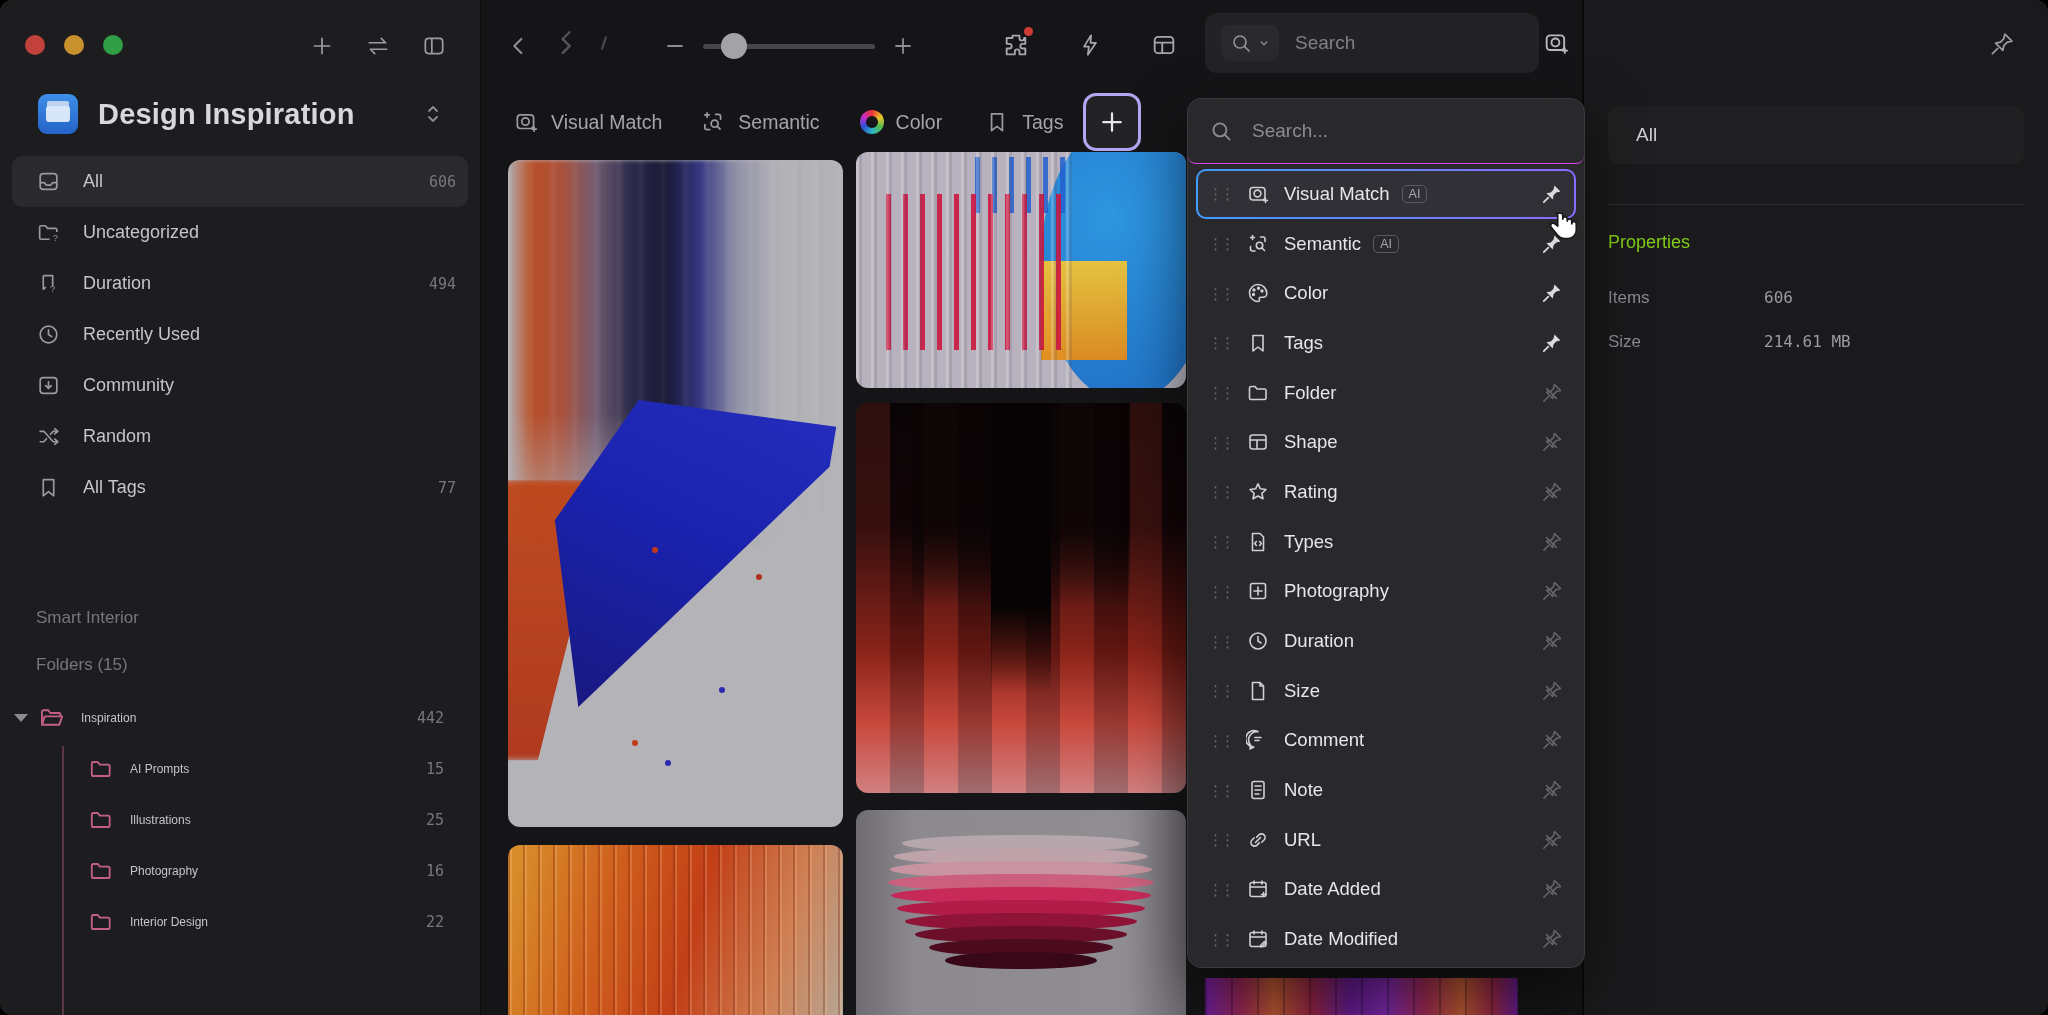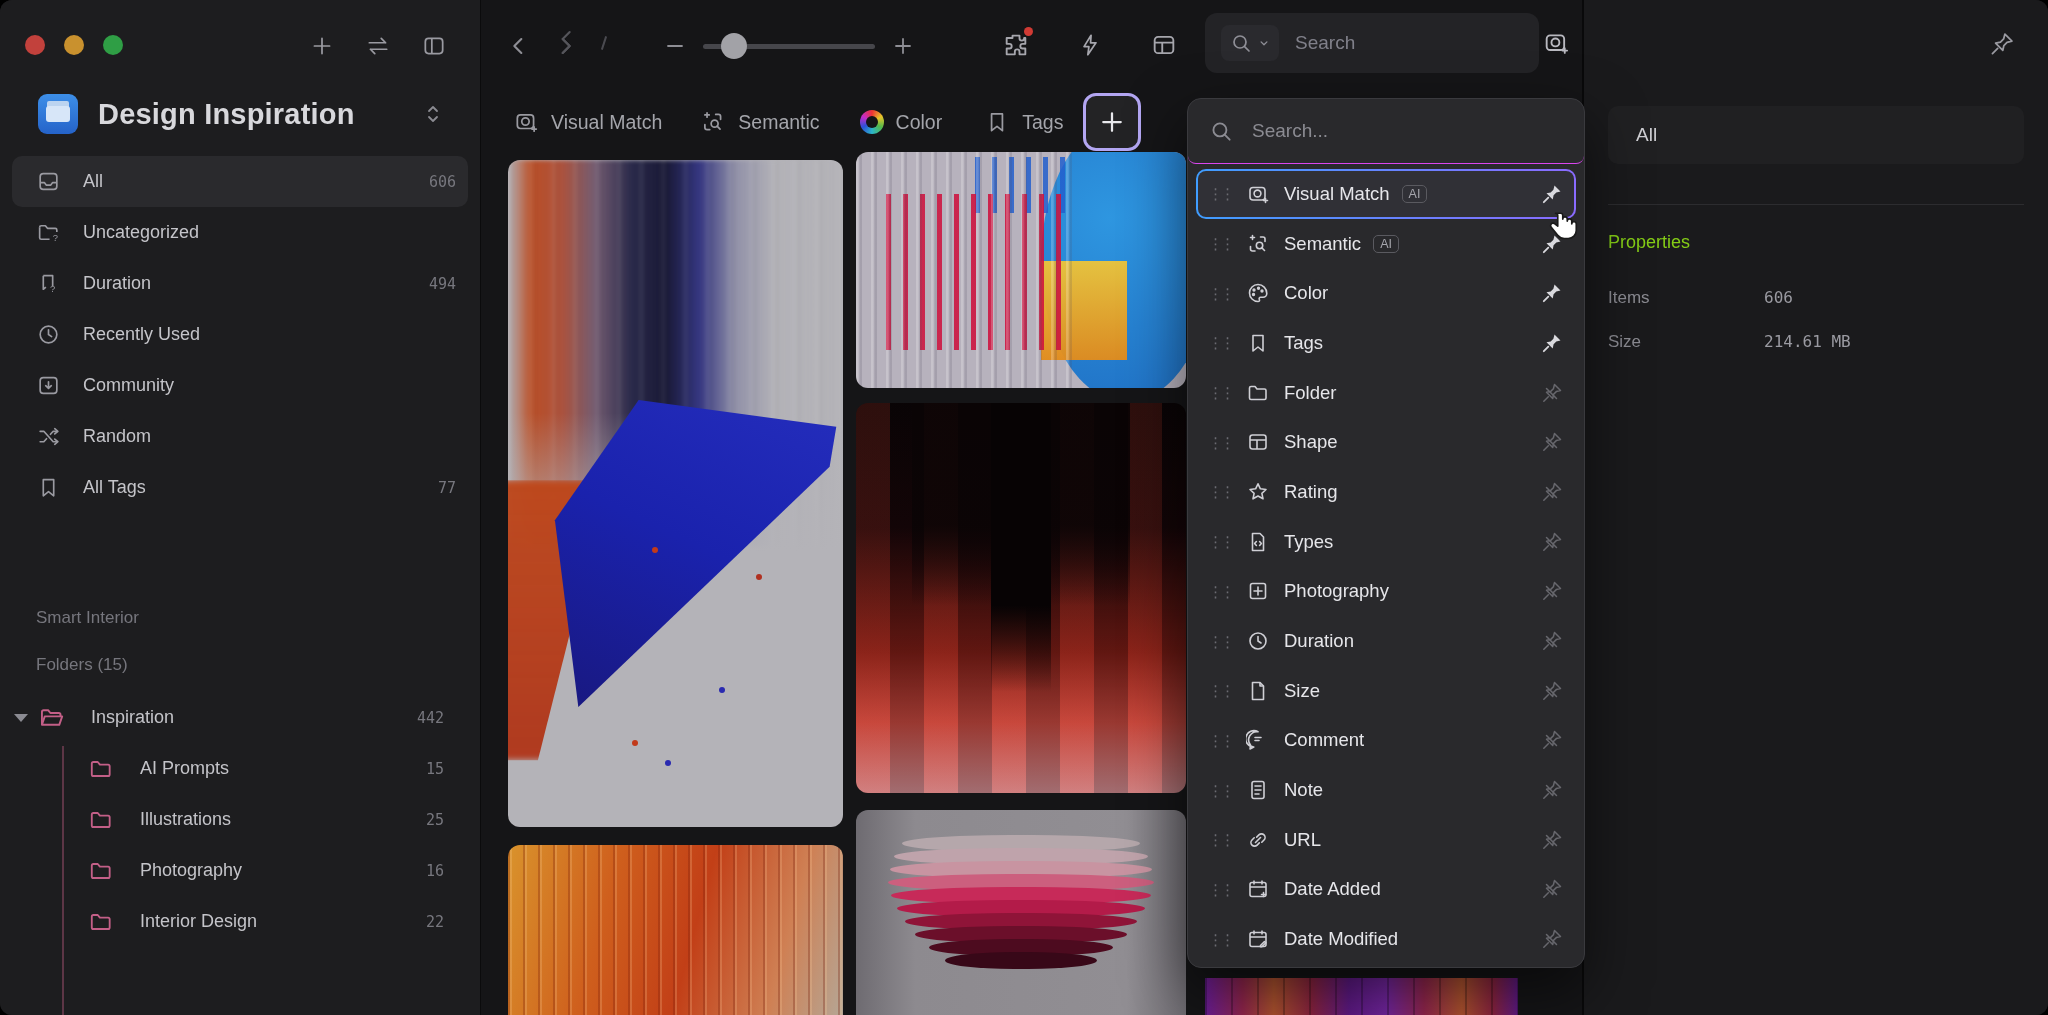--- a/index.html
+++ b/index.html
@@ -24,21 +24,21 @@
   .nav-row{height:51px;display:flex;align-items:center;padding:0 24px 0 36px;color:#c4c4c9;}
   .nav-row.sel{background:#2a2a2d;border-radius:10px;margin:0 12px;padding:0 12px 0 24px;}
   .nav-row .lbl{font-size:18px;margin-left:22px;}
   .nav-row .cnt{margin-left:auto;font-family:"DejaVu Sans Mono",monospace;font-size:15px;color:#77777e;}
   .sec-lbl{position:absolute;left:36px;font-size:17px;color:#76767d;}
   .tree-line{position:absolute;left:62px;top:746px;width:2px;height:269px;background:rgba(196,95,134,.38);}
   .folder-row{position:absolute;left:0;width:480px;height:51px;display:flex;align-items:center;color:#c4c4c9;}
   .folder-row .caret{width:0;height:0;border-left:7px solid transparent;border-right:7px solid transparent;border-top:8px solid #8b8b92;margin-left:14px;}
   .folder-row .fic{color:#c35f87;margin-left:10px}
   .folder-row.child .fic{margin-left:88px}
-  .folder-row .lbl{font-size:18px;margin-left:26px}
+  .folder-row .lbl{font-size:12px;margin-left:16px}
   .folder-row .cnt{margin-left:auto;margin-right:36px;font-family:"DejaVu Sans Mono",monospace;font-size:15px;color:#77777e;}
 
   
   .toolbar{position:absolute;left:481px;top:0;width:1101px;height:90px;background:#151517;}
   .nav-arrows{position:absolute;top:30px;left:24px;display:flex;gap:18px;color:#8e8e95}
   .nav-arrows .fwd{color:#55555b}
   .tick{position:absolute;left:122px;top:36px;width:2px;height:14px;background:#4a4a50;transform:rotate(18deg);}
   .zoom-ctl{position:absolute;top:30px;left:182px;display:flex;align-items:center;gap:16px;color:#8e8e95}
   .slider{position:relative;width:172px;height:32px;}
   .slider .track{position:absolute;left:0;right:0;top:14px;height:5px;border-radius:3px;background:#46464b;}

